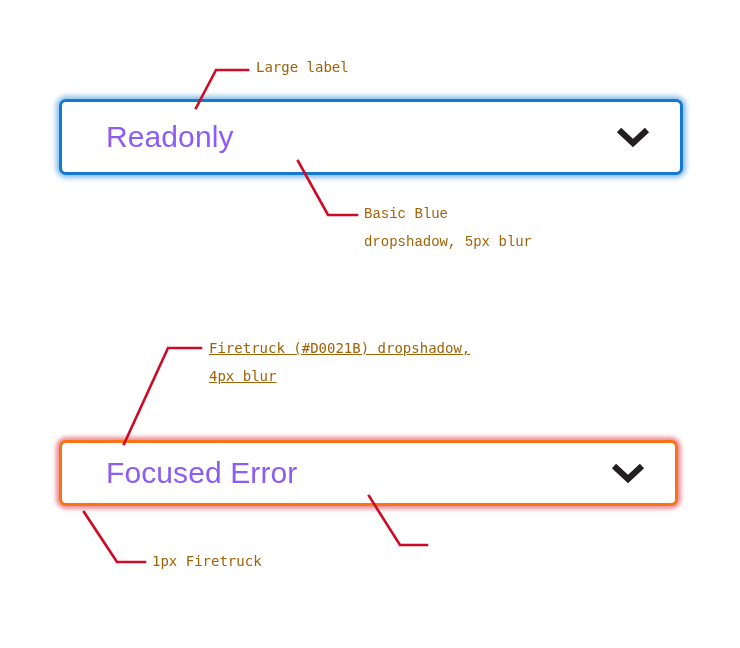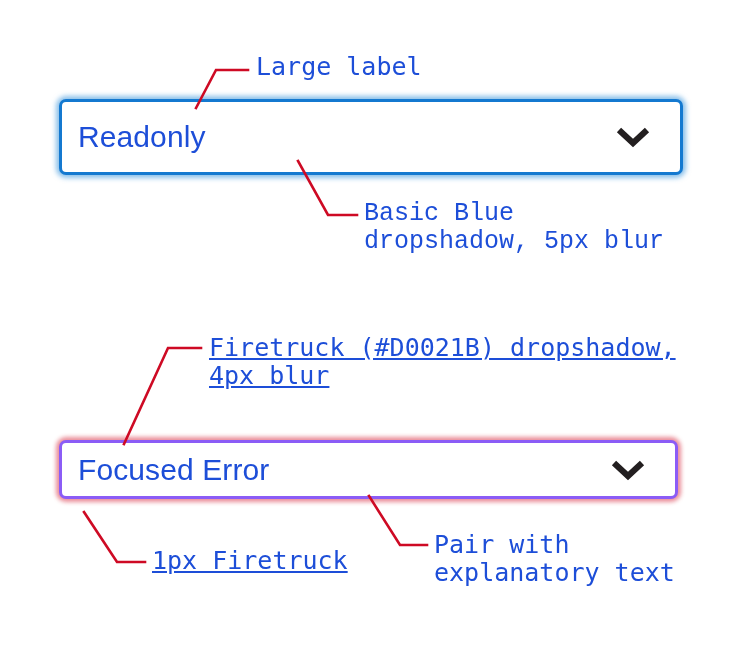--- a/index.html
+++ b/index.html
@@ -46,54 +46,54 @@
     top: 99px;
     width: 624px;
     height: 76px;
     border: 3px solid #1479D0;
     box-shadow: 0 0 5px 3px rgba(42,140,216,0.55);
   }
   .field-error {
     left: 59px;
     top: 440px;
     width: 619px;
-    height: 59px;
-    border: 3px solid #8b5cf6;
+    height: 66px;
+    border: 3px solid #f97316;
     box-shadow: 0 0 4px 3px rgba(208,2,27,0.45);
     gap: 11px;
   }
   .field-label {
     font-family: "Liberation Sans", sans-serif;
     font-size: 30px;
-    color: #1d4ed8;
-    padding-left: 16px;
+    color: #8b5cf6;
+    padding-left: 44px;
     letter-spacing: 0.1px;
     white-space: nowrap;
     text-align: center;
   }
   .chevron {
     padding-right: 30px;
     display: flex;
     align-items: center;
   }
 
   
   .anno {
     position: absolute;
     font-family: "DejaVu Sans Mono", "Liberation Mono", monospace;
-    font-size: 25px;
+    font-size: 14px;
     line-height: 28px;
-    color: #1d4ed8;
+    color: #a16207;
     white-space: pre;
     z-index: 4;
   }
   .anno-large-label   { left: 256px; top: 53px; }
   .anno-basic-blue    { left: 364px; top: 200px; font-family: Liberation Mono, monospace; }
   .anno-firetruck-ds  { left: 209px; top: 334px; text-decoration: underline; }
-  .anno-1px           { left: 152px; top: 547px; text-decoration: underline; }
+  .anno-1px           { left: 152px; top: 547px; }
   .anno-pair          { left: 434px; top: 531px; }
 </style>
 </head>
 <body>
 
 <div id="stage">
 
   <svg id="leaders" viewBox="0 0 740 648" width="740" height="648" aria-hidden="true">
     <g stroke="#CE0A24" stroke-width="2.6" fill="none" stroke-linecap="square">
 
@@ -130,16 +130,14 @@
   <div class="anno anno-large-label">Large label</div>
 
   <div class="anno anno-basic-blue">Basic Blue
 dropshadow, 5px blur</div>
 
   <div class="anno anno-firetruck-ds">Firetruck (#D0021B) dropshadow,
 4px blur</div>
 
   <div class="anno anno-1px">1px Firetruck</div>
 
-  <div class="anno anno-pair">Pair with
-explanatory text</div>
 
 </div>
 
 </body></html>

